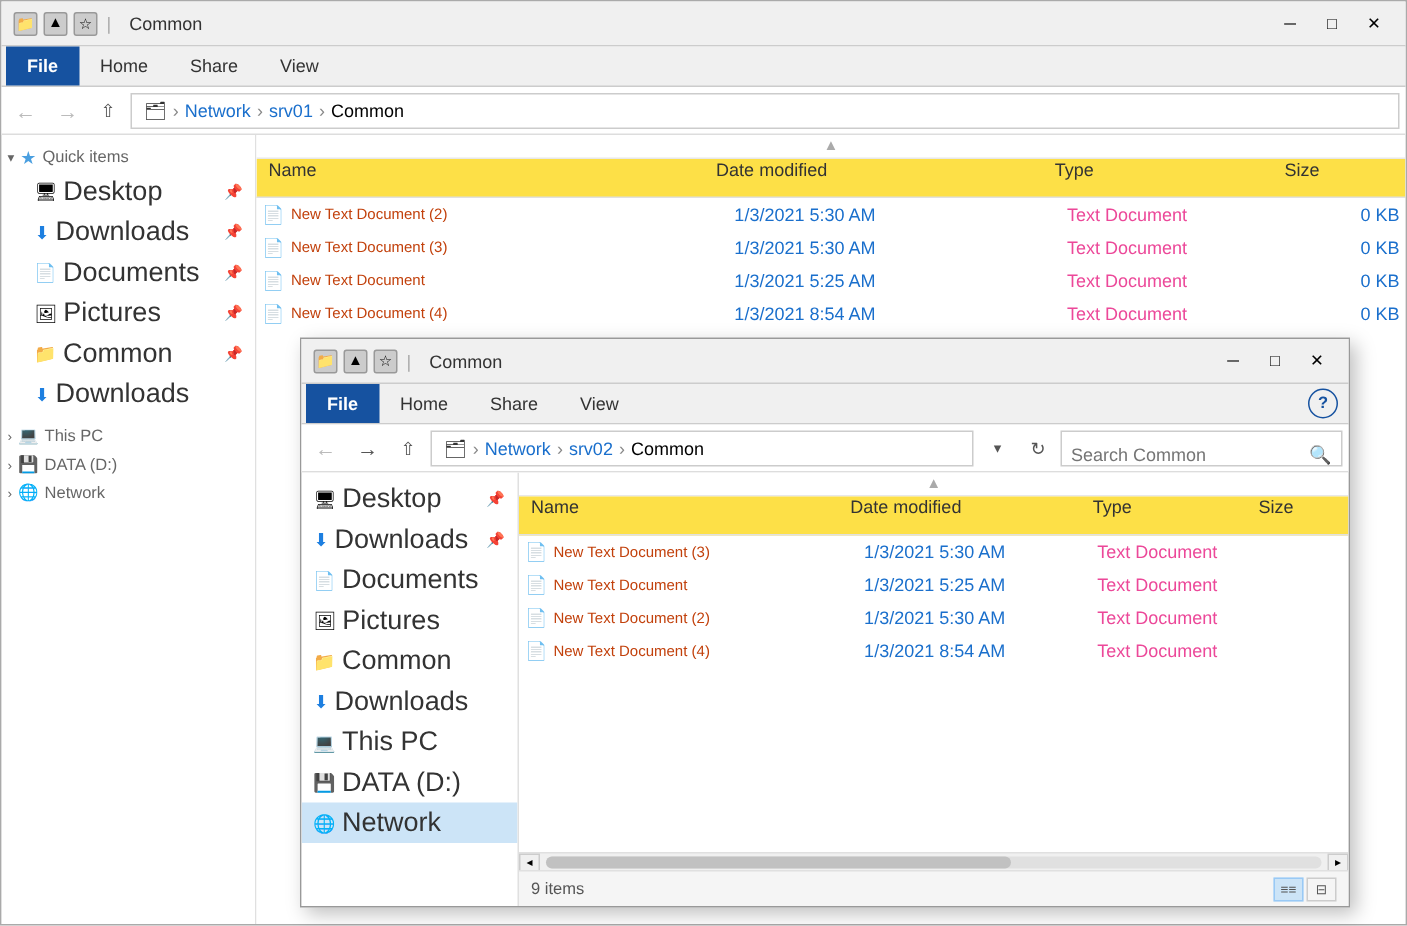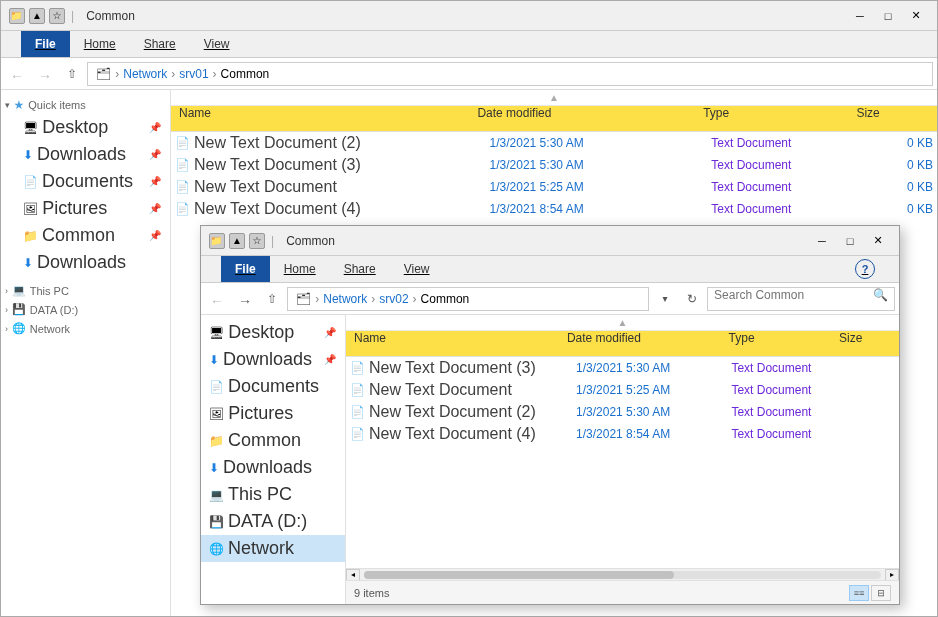--- a/index.html
+++ b/index.html
@@ -32,22 +32,21 @@
     .win-controls { margin-left: auto; display: flex; gap: 2px; }
     .win-btn { width: 26px; height: 20px; border: none; background: #f0f0f0; cursor: pointer; font-size: 11px; display: flex; align-items: center; justify-content: center; }
 
     
     .ribbon {
       background: #f0f0f0;
       border-bottom: 1px solid #ccc;
     }
     .ribbon-tabs {
       display: flex;
-      padding: 0 20px;
-      text-decoration: underline;
+      padding: 0 3px;
     }
     .ribbon-tab {
       padding: 6px 14px;
       font-size: 12px;
       cursor: pointer;
       border: none;
       background: transparent;
       color: #333;
     }
 
@@ -145,23 +144,23 @@
     .col-size { flex: 0.5; min-width: 60px; text-align: right; }
     .file-list { flex: 1; overflow-y: auto; }
     .file-row {
       display: flex;
       align-items: center;
       height: 22px;
       padding: 0 4px;
       cursor: pointer;
     }
     .file-icon { color: #aaa; font-size: 12px; margin-right: 4px; }
-    .file-name { flex: 2; min-width: 200px; font-size: 16px; color: #404040; overflow: hidden; text-overflow: ellipsis; white-space: nowrap; }
+    .file-name { flex: 2; min-width: 200px; font-size: 10px; color: #c2410c; overflow: hidden; text-overflow: ellipsis; white-space: nowrap; }
     .file-date { flex: 1.5; min-width: 130px; font-size: 12px; color: #1a6fcc; }
-    .file-type { flex: 1; min-width: 100px; font-size: 12px; color: #6d28d9; }
+    .file-type { flex: 1; min-width: 100px; font-size: 12px; color: #ec4899; }
     .file-size { flex: 0.5; min-width: 60px; font-size: 12px; color: #1a6fcc; text-align: right; }
     .status-bar {
       height: 24px; border-top: 1px solid #e0e0e0; background: #f5f5f5;
       display: flex; align-items: center; padding: 0 8px; font-size: 11px; color: #555;
       gap: 8px;
     }
 
     
     .win2 {
       position: absolute;
@@ -189,21 +188,21 @@
       display: flex; align-items: center;
     }
     .h-scroll-inner {
       flex: 1; height: 8px; margin: 0 4px; background: #e0e0e0; border-radius: 4px; position: relative;
     }
     .h-scroll-thumb {
       position: absolute; left: 0; top: 0; width: 60%; height: 100%; background: #c1c1c1; border-radius: 4px;
     }
 
     .nav-search {
-      display: flex; align-items: flex-start;
+      display: flex; align-items: flex-end;
       border: 1px solid #ccc;
       height: 24px;
       min-width: 160px;
       background: #fff;
       padding: 0 6px;
       gap: 4px;
     }
     .nav-search input {
       border: none; outline: none; font-size: 12px; flex: 1; color: #aaa;
       background: transparent;

